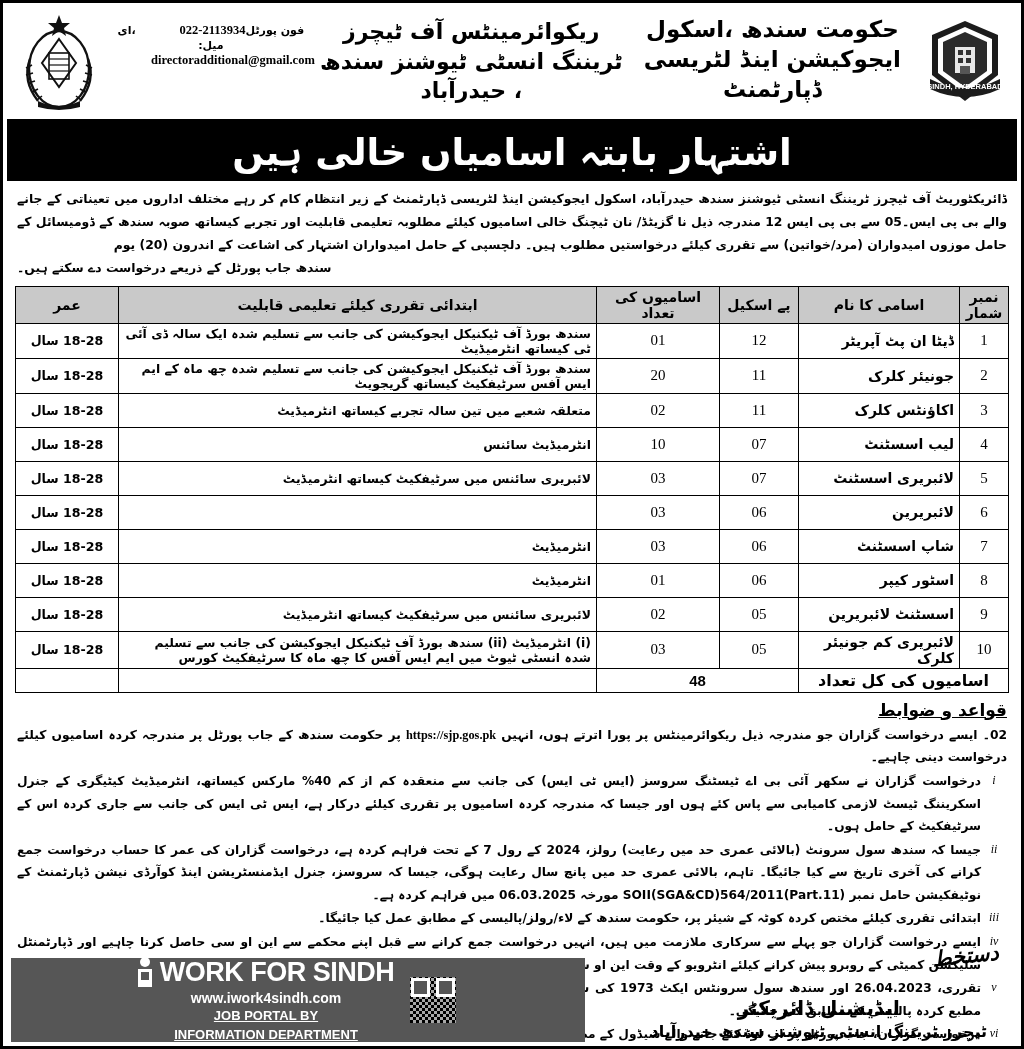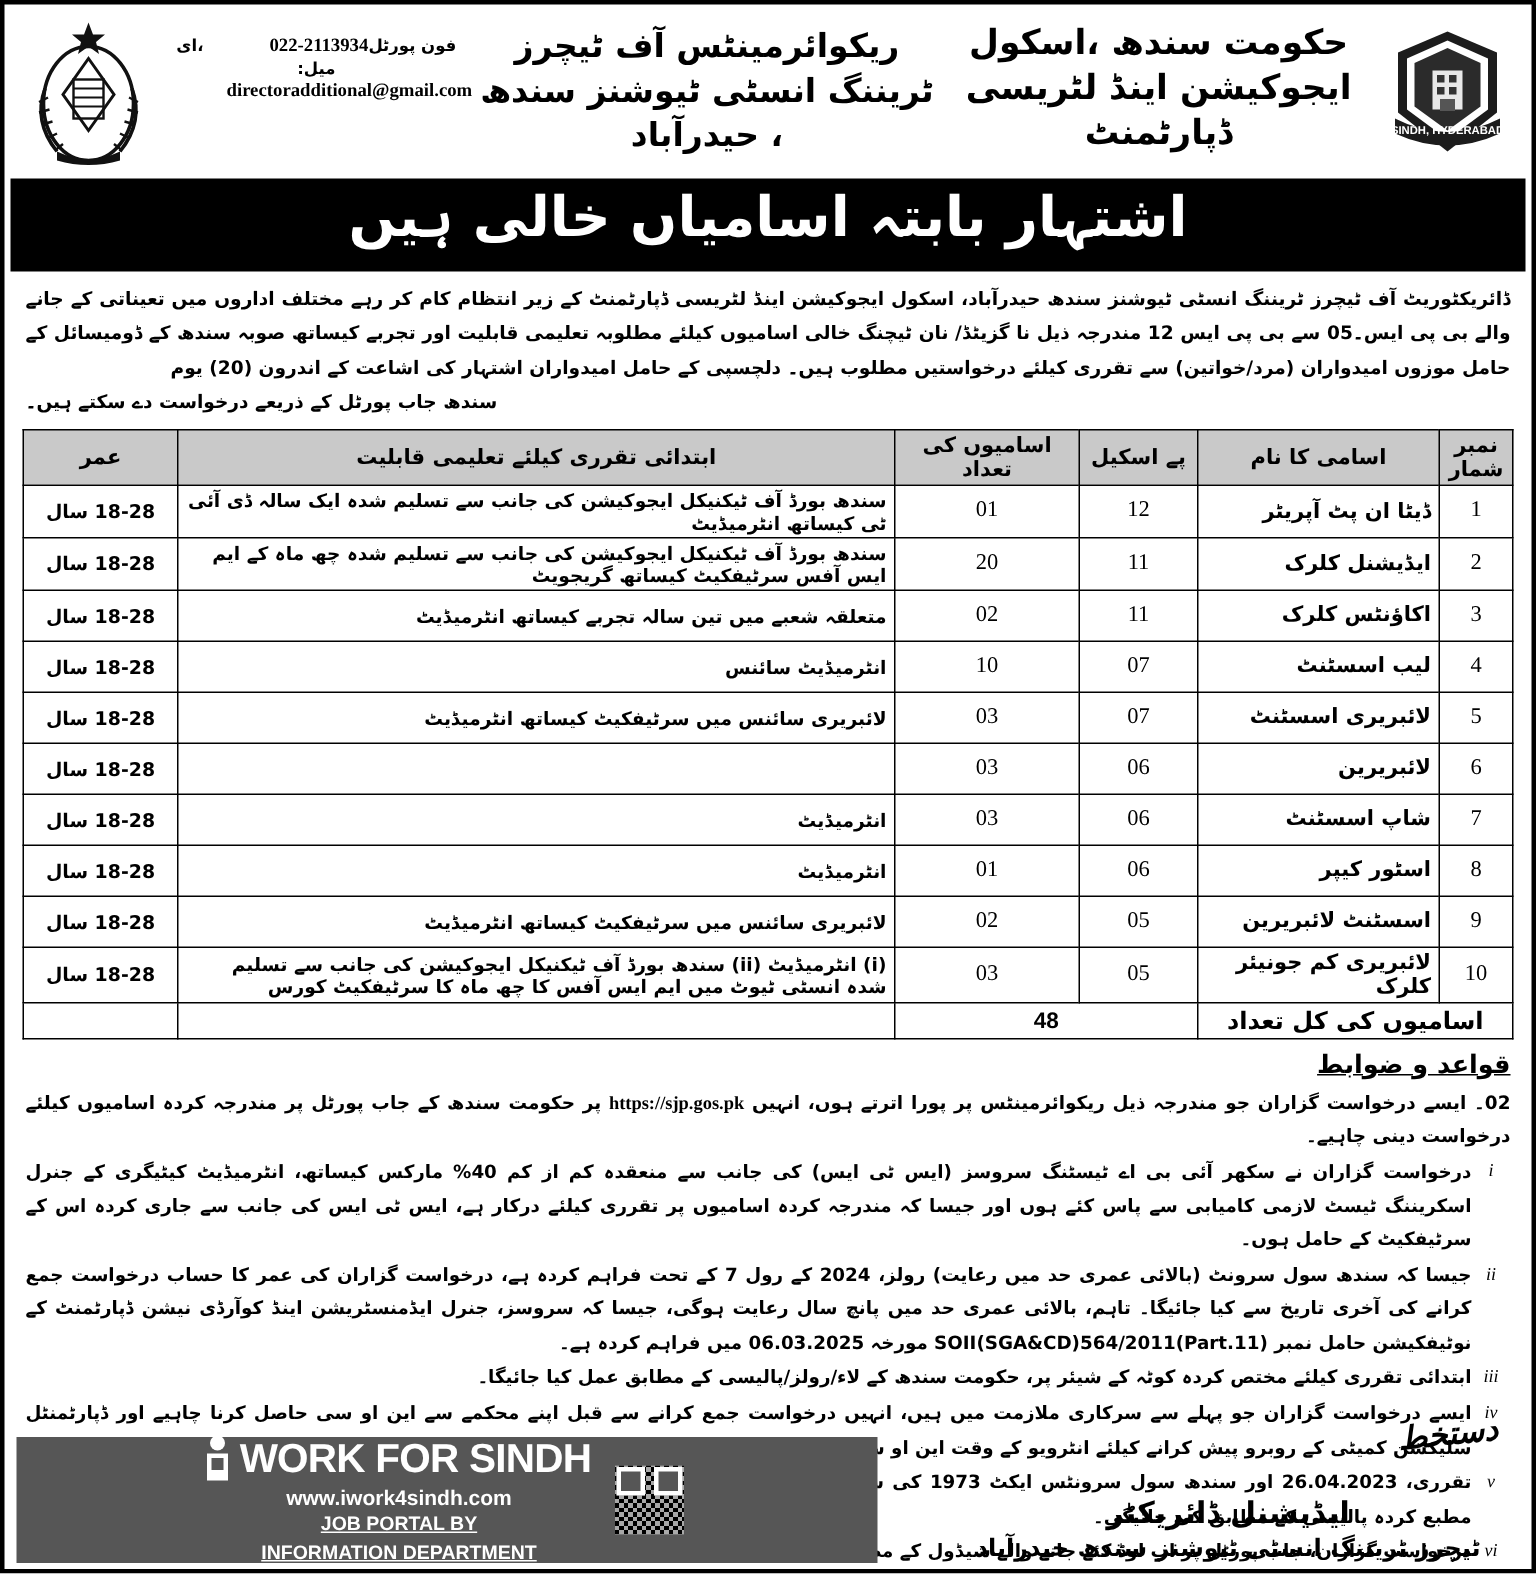--- a/index.html
+++ b/index.html
@@ -73,21 +73,21 @@
     font-size:11px;
   }
 
   
   .banner{
     background:#000;color:#fff;
     text-align:center;
     padding:7px 0 10px 0;
     margin:0 4px;
     height:62px;box-sizing:border-box;
-    display:flex;align-items:flex-start;justify-content:center;
+    display:flex;align-items:flex-end;justify-content:center;
   }
   .banner-text{
     font-family:"DejaVu Sans", sans-serif;
     font-size:37px;font-weight:bold;
     letter-spacing:2px;
     line-height:1;
     direction:rtl;
   }
 
   
@@ -404,21 +404,21 @@
       <tr>
             <td class="sr">1</td>
             <td class="post">ڈیٹا ان پٹ آپریٹر</td>
             <td class="scale">12</td>
             <td class="count">01</td>
             <td class="qual">سندھ بورڈ آف ٹیکنیکل ایجوکیشن کی جانب سے تسلیم شدہ ایک سالہ ڈی آئی ٹی کیساتھ انٹرمیڈیٹ</td>
             <td class="age">18-28 سال</td>
           </tr>
           <tr>
             <td class="sr">2</td>
-            <td class="post">ایڈیشنل کلرک</td>
+            <td class="post">جونیئر کلرک</td>
             <td class="scale">11</td>
             <td class="count">20</td>
             <td class="qual">سندھ بورڈ آف ٹیکنیکل ایجوکیشن کی جانب سے تسلیم شدہ چھ ماہ کے ایم ایس آفس سرٹیفکیٹ کیساتھ گریجویٹ</td>
             <td class="age">18-28 سال</td>
           </tr>
           <tr>
             <td class="sr">3</td>
             <td class="post">اکاؤنٹس کلرک</td>
             <td class="scale">11</td>
             <td class="count">02</td>

